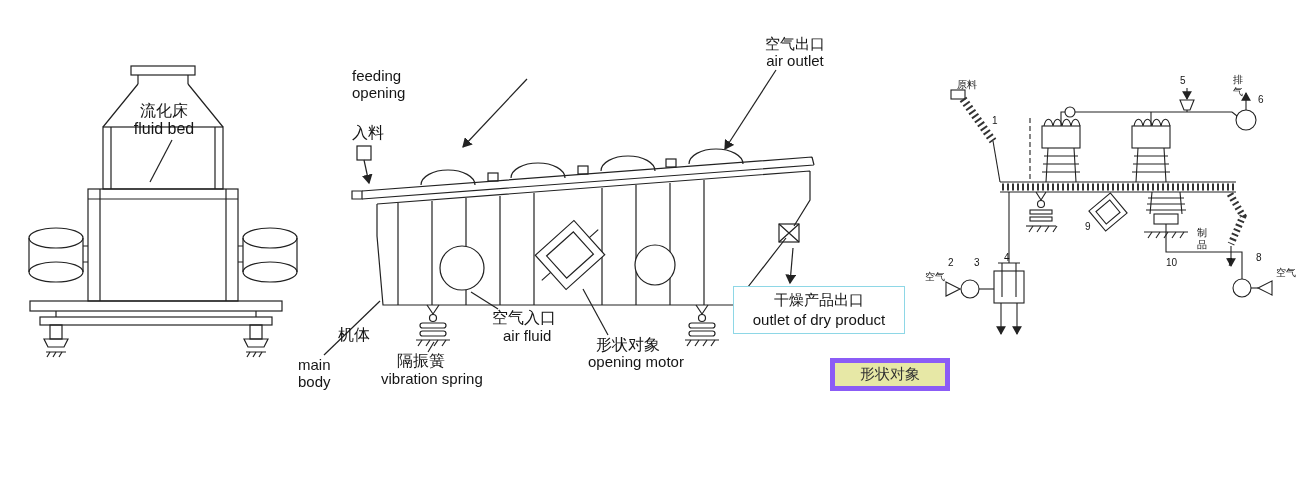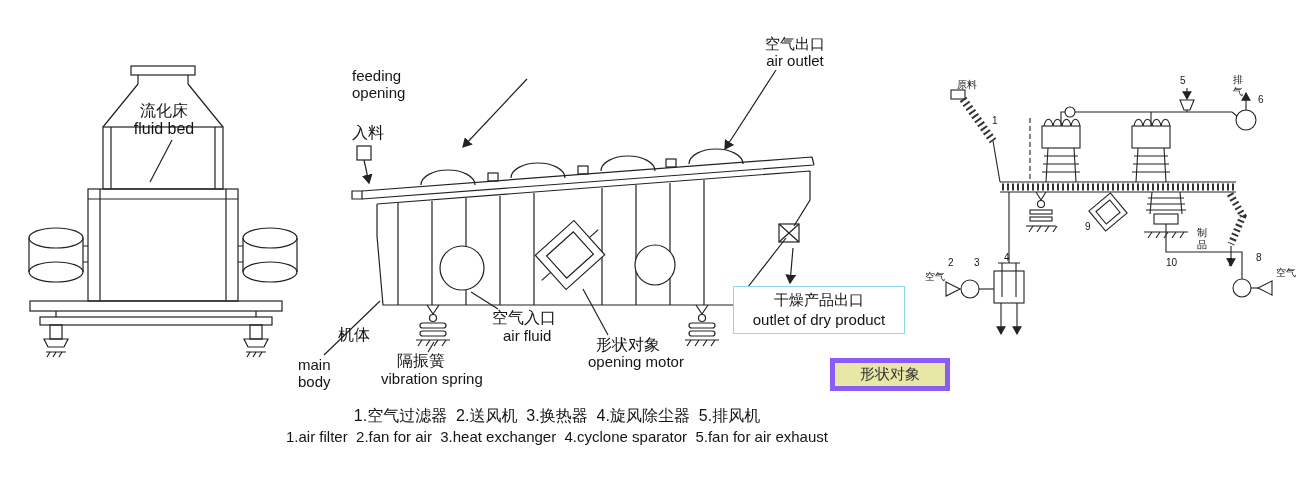--- a/index.html
+++ b/index.html
@@ -265,16 +265,14 @@
   <div class="lbl s13" style="left:974px;top:257px">3</div>
   <div class="lbl s13" style="left:1004px;top:252px">4</div>
   <div class="lbl s13" style="left:925px;top:271px">空气</div>
   <div class="lbl s13" style="left:1166px;top:257px">10</div>
   <div class="lbl s13 c" style="left:1202px;top:227px">制
 品</div>
   <div class="lbl s13" style="left:1227px;top:257px">7</div>
   <div class="lbl s13" style="left:1256px;top:252px">8</div>
   <div class="lbl s13" style="left:1276px;top:267px">空气</div>
 
-  <div class="lbl s16 c" style="left:557px;top:407px">1.空气过滤器  2.送风机  3.换热器  4.旋风除尘器  5.排风机</div>
-  <div class="lbl s15 c" style="left:557px;top:428px">1.air filter  2.fan for air  3.heat exchanger  4.cyclone sparator  5.fan for air exhaust</div>
 
 </div>
 
 </body></html>

